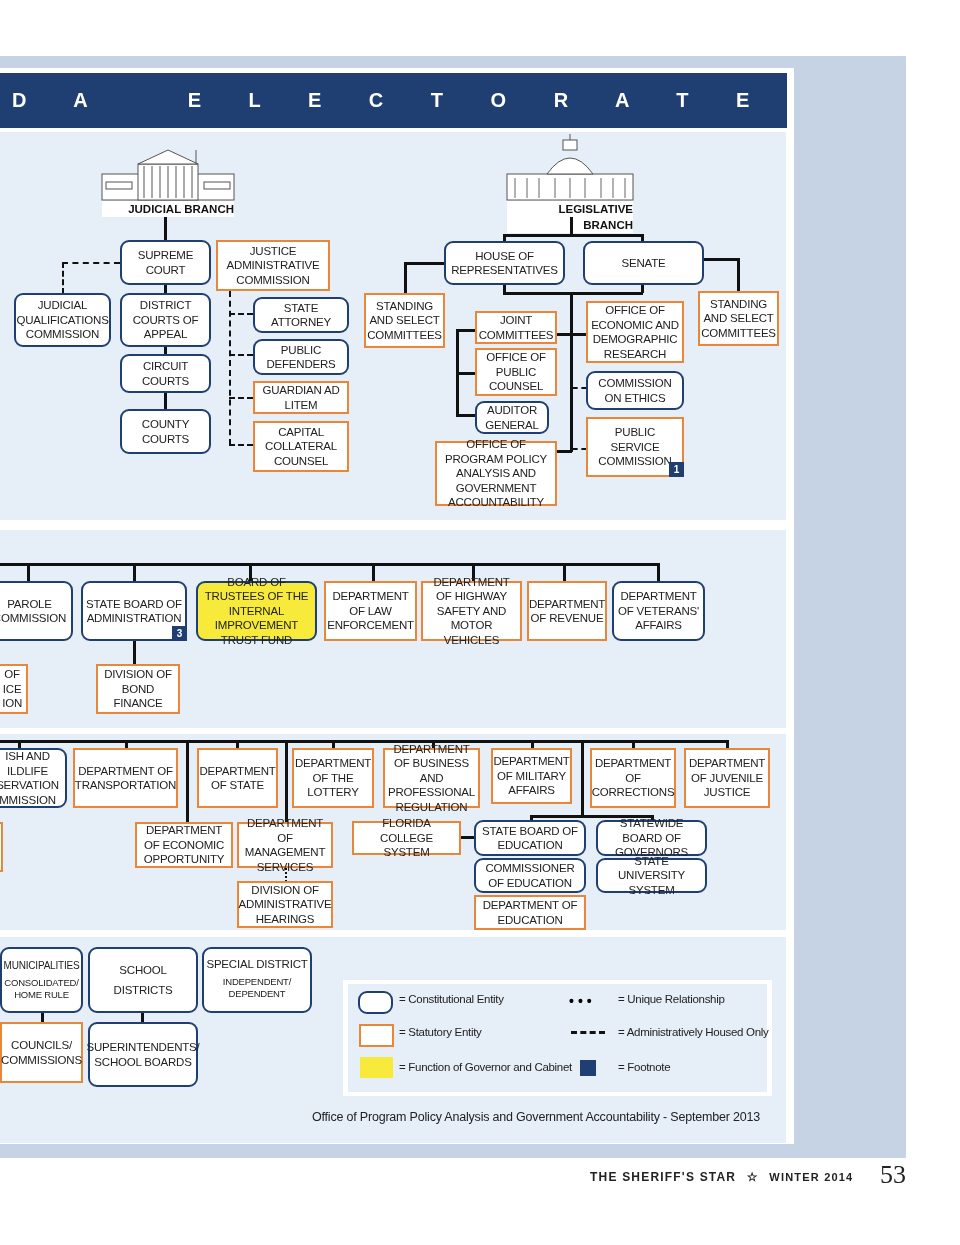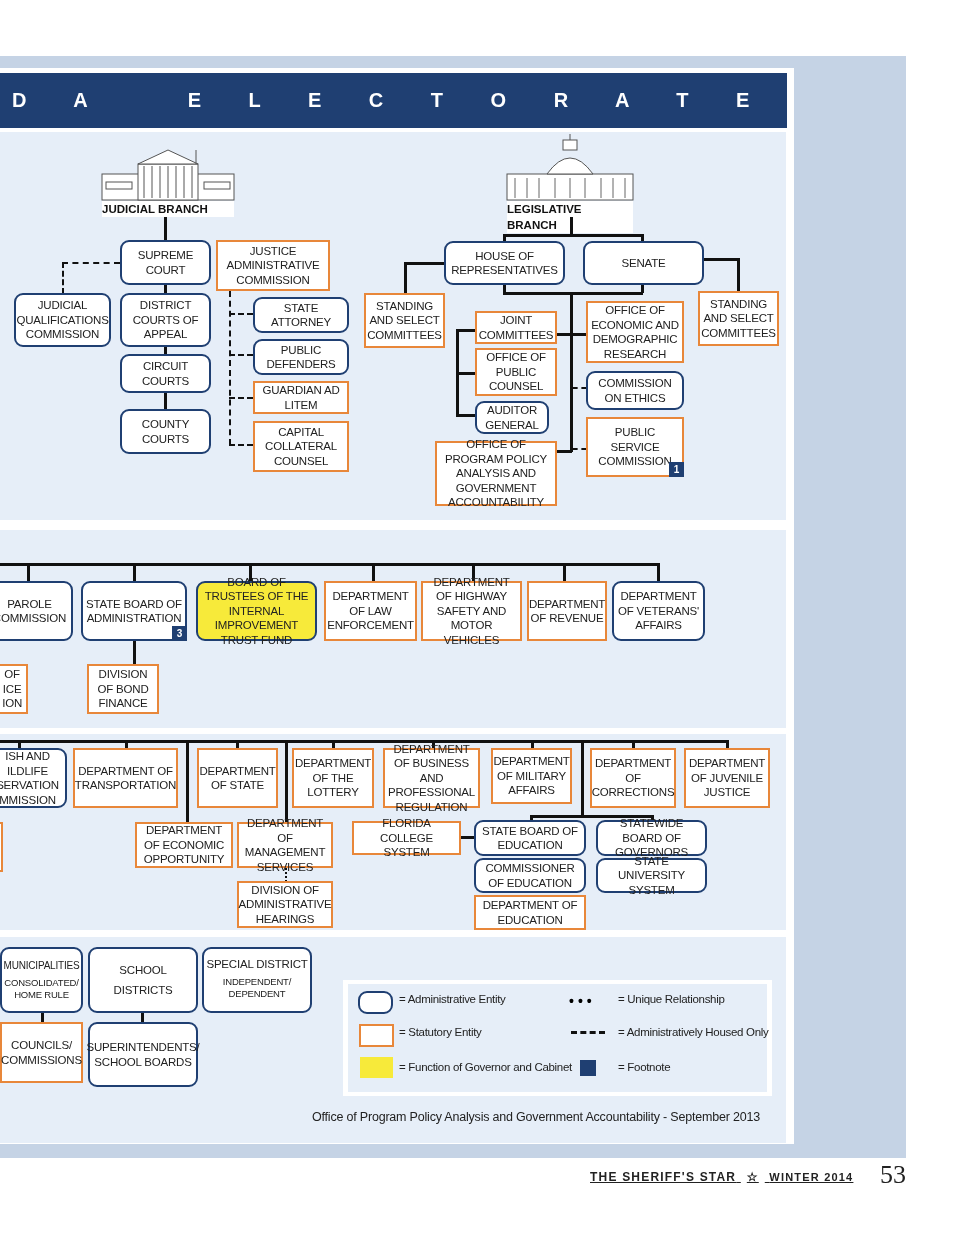--- a/index.html
+++ b/index.html
@@ -10,26 +10,26 @@
   .panel{position:absolute;left:0;width:786px;background:#e6eef8;}
   .box{position:absolute;box-sizing:border-box;background:#fff;display:flex;align-items:center;justify-content:center;text-align:center;font-size:11.5px;line-height:14.5px;color:#222;text-transform:uppercase;letter-spacing:-0.2px;padding:0 2px;}
   .c{border:2.5px solid #1f3f72;border-radius:9px;}
   .s{border:2.5px solid #e8873a;border-radius:0;}
   .y{background:#f7ea3a;}
   .fn{position:absolute;right:-2px;bottom:-2px;width:15px;height:15px;background:#1f3f72;color:#fff;font-size:10px;line-height:15px;text-align:center;font-weight:bold;}
   .ln{position:absolute;background:#111;}
   .dv{position:absolute;width:0;border-left:2.5px dashed #111;}
   .dh{position:absolute;height:0;border-top:2.5px dashed #111;}
   .dot{position:absolute;width:0;border-left:2.5px dotted #111;}
-  .bldg-label{position:absolute;background:#fff;font-weight:bold;font-size:11.5px;text-align:left;color:#111;line-height:16px;}
+  .bldg-label{position:absolute;background:#fff;font-weight:bold;font-size:11.5px;text-align:right;color:#111;line-height:16px;}
   .legend{position:absolute;left:343px;top:980px;width:429px;height:116px;background:#ffffff;}
   .legend-in{position:absolute;left:5px;top:4px;right:5px;bottom:4px;background:#e6eef8;}
   .lg{position:absolute;font-size:11.5px;color:#222;letter-spacing:-0.3px;}
   .credit{position:absolute;left:312px;top:1110px;font-size:12.5px;color:#222;letter-spacing:-0.2px;}
-  .footer{position:absolute;left:590px;top:1170px;font-size:12px;font-weight:bold;letter-spacing:1.2px;color:#222;text-decoration:underline;}
+  .footer{position:absolute;left:590px;top:1170px;font-size:12px;font-weight:bold;letter-spacing:1.2px;color:#222;}
   .pagenum{position:absolute;left:880px;top:1160px;font-family:"Liberation Serif",serif;font-size:26px;color:#222;}
 </style>
 </head>
 <body>
 
 <div class="outer"></div>
 <div class="frame"></div>
 <div class="banner">D A   E L E C T O R A T E</div>
 
 <div class="panel" style="top:132px;height:388px;"></div>
@@ -148,21 +148,21 @@
 <div class="box c y" style="left:196px;top:581px;width:121px;height:60px;">Board of Trustees of the Internal Improvement Trust Fund</div>
 <div class="box s" style="left:324px;top:581px;width:93px;height:60px;">Department of Law Enforcement</div>
 <div class="box s" style="left:421px;top:581px;width:101px;height:60px;">Department of Highway Safety and Motor Vehicles</div>
 <div class="box s" style="left:527px;top:581px;width:80px;height:60px;">Department of Revenue</div>
 <div class="box c" style="left:612px;top:581px;width:93px;height:60px;">Department of Veterans' Affairs</div>
 
 <div class="ln" style="left:133px;top:641px;width:2.5px;height:24px;"></div>
 <div class="box s" style="left:-10px;top:664px;width:38px;height:50px;white-space:pre-line;justify-content:flex-end;padding-right:4px;">of
 ice
 ion</div>
-<div class="box s" style="left:87px;top:664px;width:72px;height:50px;">Division of Bond Finance</div>
+<div class="box s" style="left:96px;top:664px;width:84px;height:50px;">Division of Bond Finance</div>
 
 <div class="ln" style="left:0;top:740px;width:728px;height:2.5px;"></div>
 <div class="ln" style="left:18px;top:740px;width:2.5px;height:9px;"></div>
 <div class="ln" style="left:125px;top:740px;width:2.5px;height:9px;"></div>
 <div class="ln" style="left:236px;top:740px;width:2.5px;height:9px;"></div>
 <div class="ln" style="left:332px;top:740px;width:2.5px;height:9px;"></div>
 <div class="ln" style="left:432px;top:740px;width:2.5px;height:9px;"></div>
 <div class="ln" style="left:531px;top:740px;width:2.5px;height:9px;"></div>
 <div class="ln" style="left:632px;top:740px;width:2.5px;height:9px;"></div>
 <div class="ln" style="left:726px;top:740px;width:2.5px;height:9px;"></div>
@@ -211,21 +211,21 @@
 <div class="box c" style="left:88px;top:1022px;width:110px;height:65px;">Superintendents/ School Boards</div>
 
 <div class="box c" style="left:202px;top:947px;width:110px;height:66px;flex-direction:column;justify-content:flex-start;padding-top:8px;">
   <span>Special District</span>
   <span style="font-size:9.5px;line-height:12px;margin-top:4px;padding:0 14px;">Independent/ Dependent</span>
 </div>
 
 <div class="legend">
   <div class="legend-in"></div>
   <div style="position:absolute;left:15px;top:11px;width:31px;height:19px;background:#fff;border:2.5px solid #1f3f72;border-radius:9px;"></div>
-  <div class="lg" style="left:56px;top:13px;">= Administrative Entity</div>
+  <div class="lg" style="left:56px;top:13px;">= Constitutional Entity</div>
   <div style="position:absolute;left:16px;top:44px;width:31px;height:19px;background:#fff;border:2.5px solid #e8873a;"></div>
   <div class="lg" style="left:56px;top:46px;">= Statutory Entity</div>
   <div style="position:absolute;left:17px;top:77px;width:33px;height:21px;background:#f7ea3a;"></div>
   <div class="lg" style="left:56px;top:81px;">= Function of Governor and Cabinet</div>
 
   <div style="position:absolute;left:226px;top:13px;font-size:14px;font-weight:bold;letter-spacing:4px;">•••</div>
   <div class="lg" style="left:275px;top:13px;">= Unique Relationship</div>
   <div style="position:absolute;left:228px;top:51px;width:34px;height:0;border-top:3px dashed #111;"></div>
   <div class="lg" style="left:275px;top:46px;">= Administratively Housed Only</div>
   <div style="position:absolute;left:237px;top:80px;width:16px;height:16px;background:#1f3f72;"></div>

